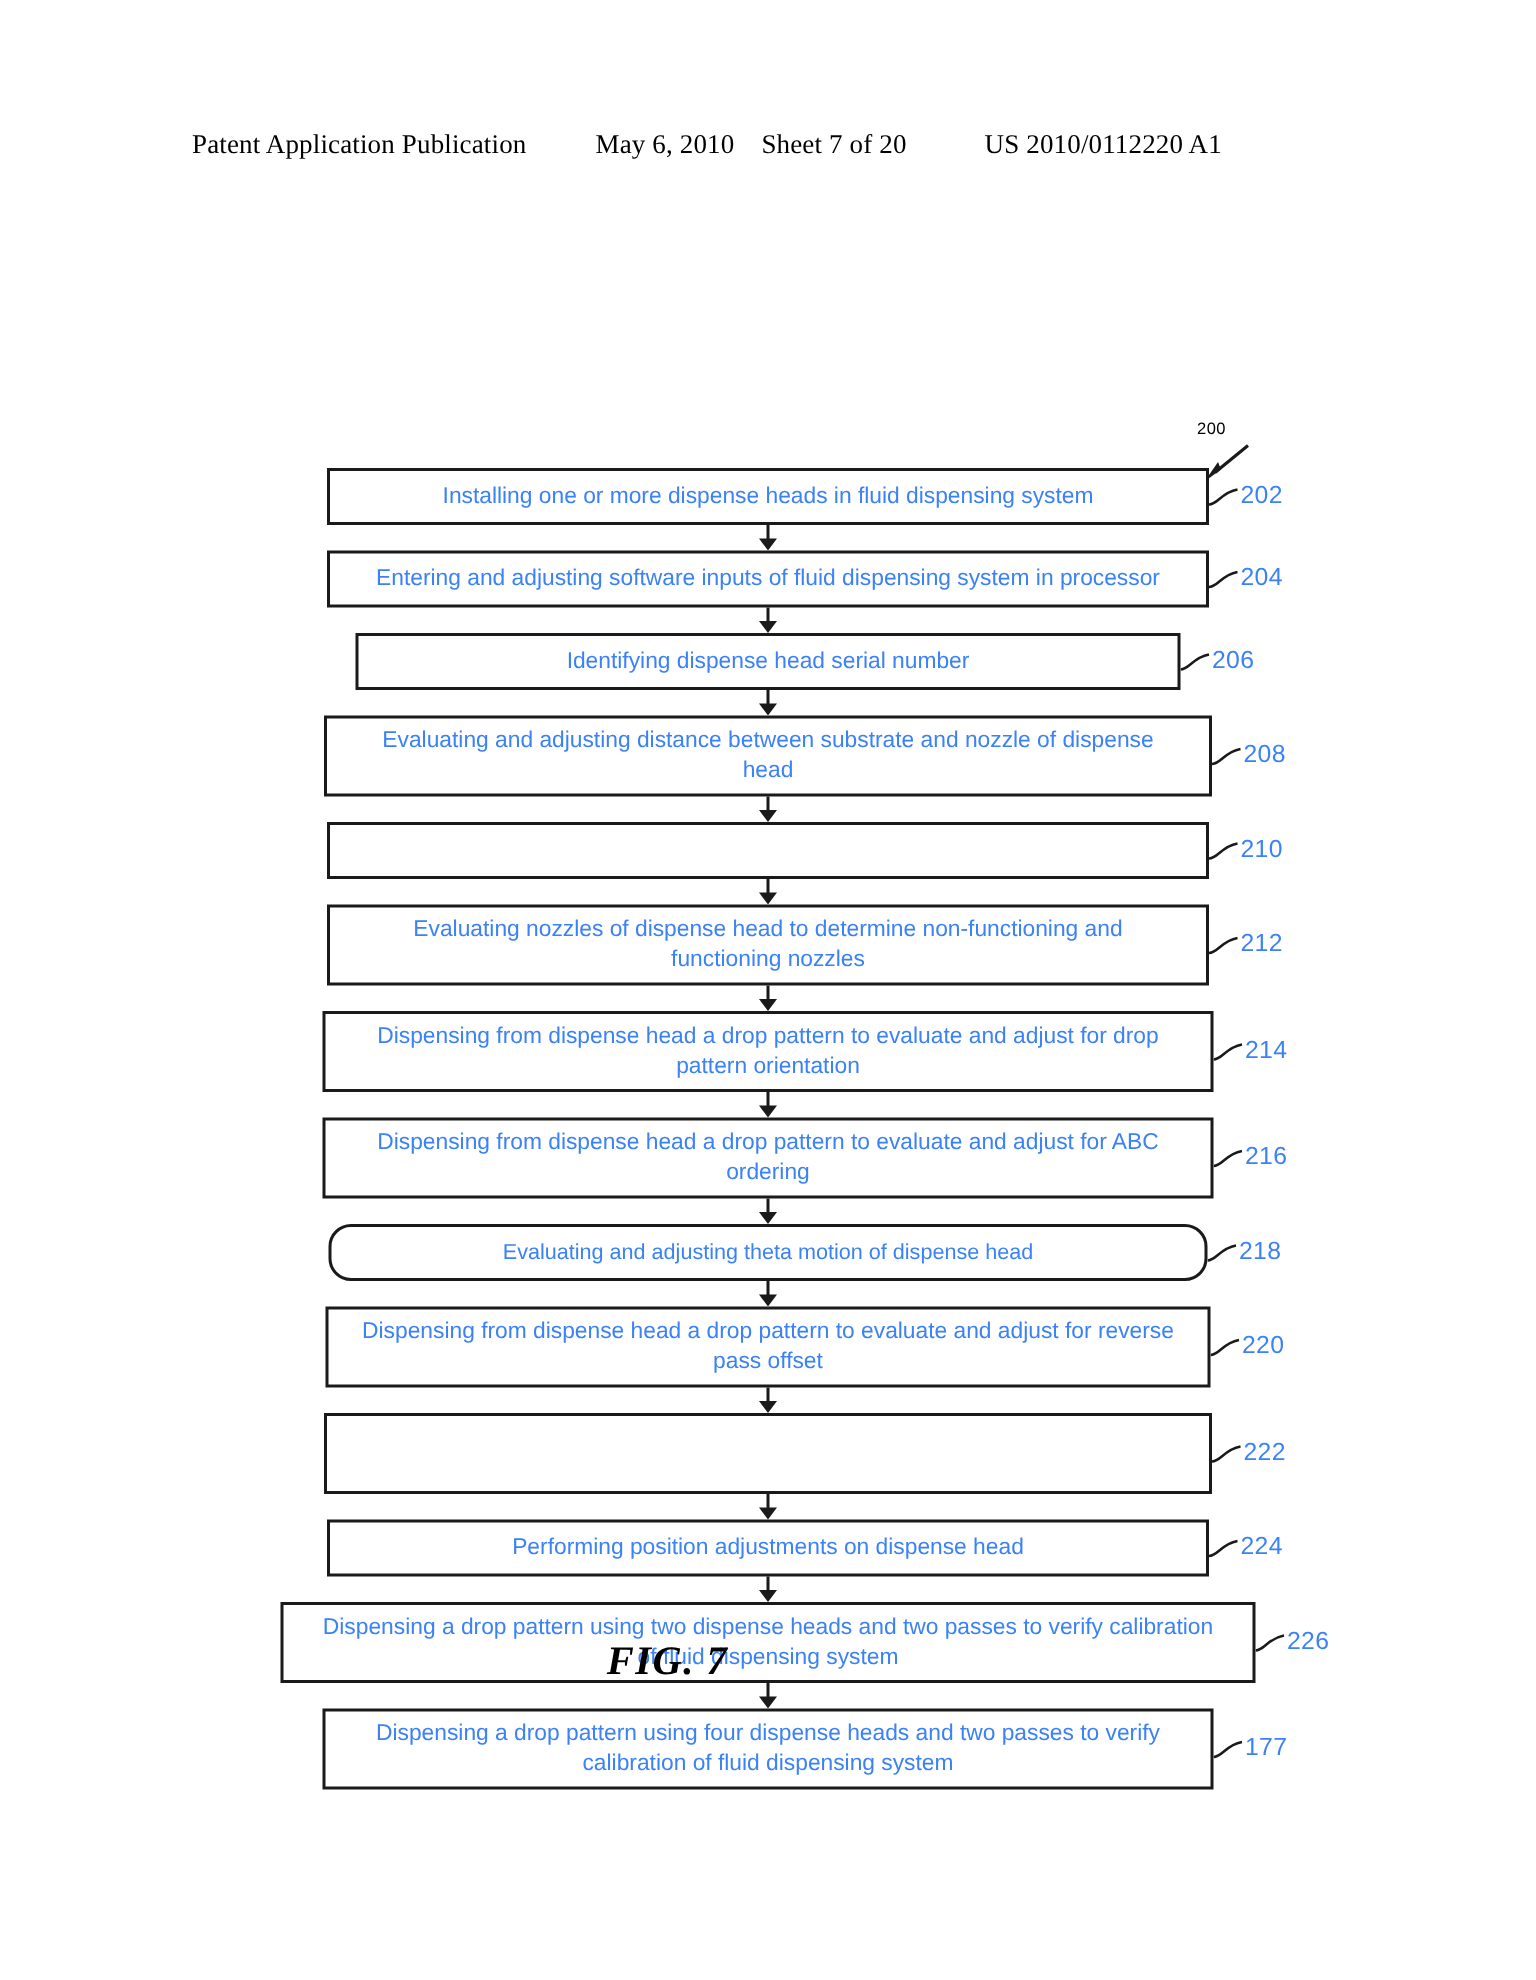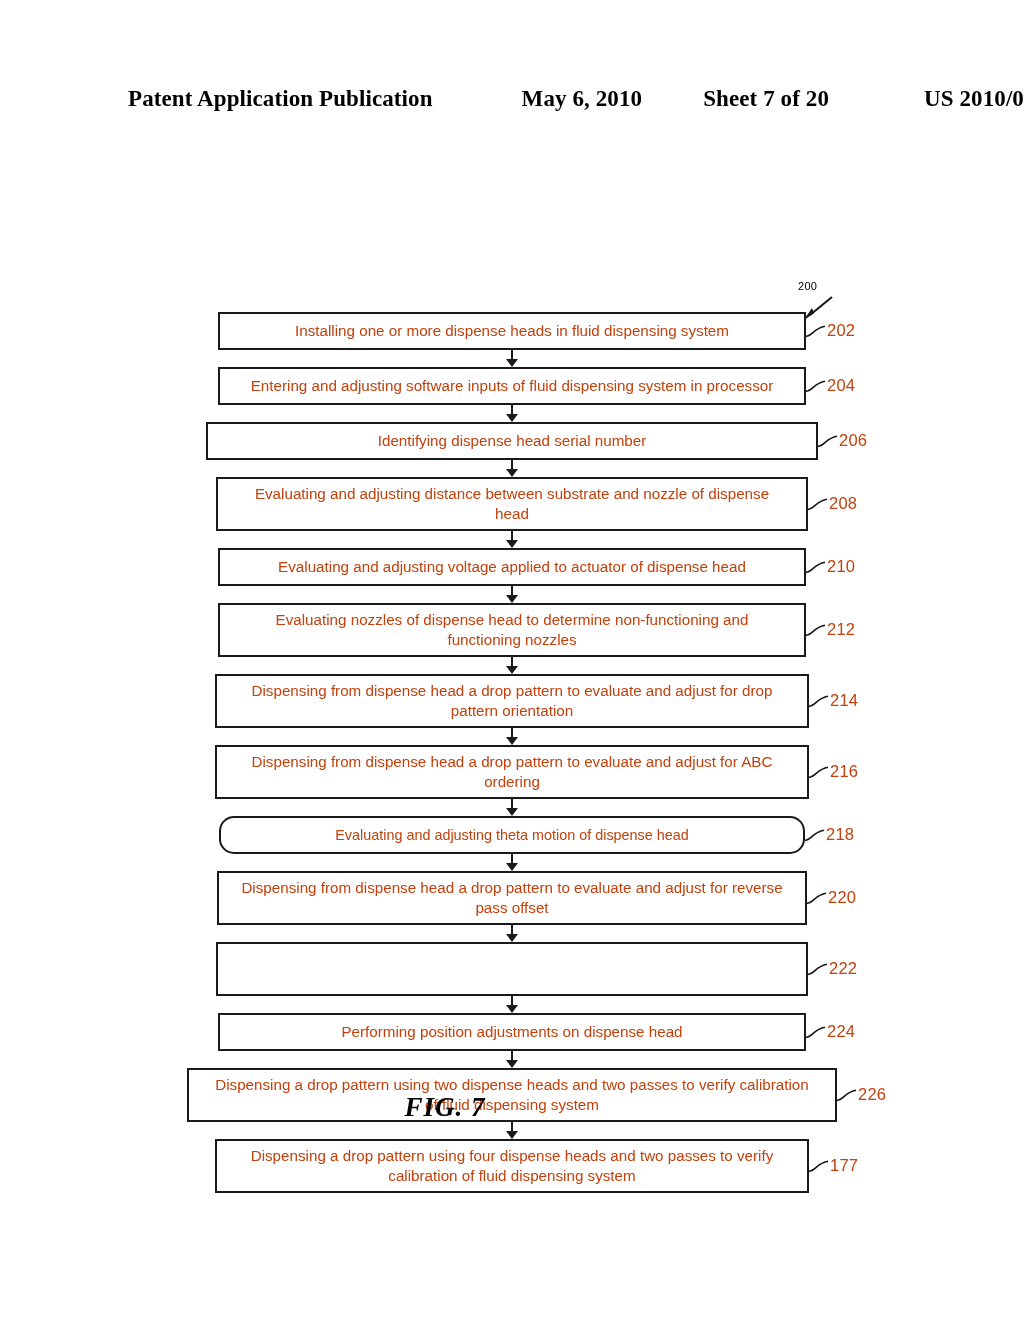--- a/index.html
+++ b/index.html
@@ -18,25 +18,24 @@
 
   
   .page-header {
     position: absolute;
     top: 86px;
     left: 128px;
     width: 768px;
     display: flex;
     align-items: baseline;
     font-family: "Liberation Serif", serif;
-    font-weight: bold;
-    font-size: 23px;
+    font-weight: normal;
+    font-size: 18px;
     letter-spacing: 0.1px;
     white-space: nowrap;
-    gap: 43px;
   }
   .hdr-pub      { flex: 0 0 auto; }
   .hdr-date     { flex: 0 0 auto; margin-left: 46px; }
   .hdr-sheet    { flex: 0 0 auto; margin-left: 18px; }
   .hdr-patno    { flex: 0 0 auto; margin-left: 52px; }
 
   
   .figure {
     position: absolute;
     top: 276px;
@@ -75,21 +74,21 @@
     box-sizing: border-box;
     border: 2.1px solid #1a1a1a;
     background: #ffffff;
     display: flex;
     align-items: center;
     text-align: center;
     padding: 3px 21px;
     font-family: "Liberation Sans", sans-serif;
     font-size: 15.2px;
     line-height: 1.30;
-    color: #c2410c;
+    color: #3b82f6;
   }
   .step-text { display: block; width: 100%; }
 
   
   .connector {
     position: relative;
     margin: 0 auto;
     width: 14px;
     height: 17px;
   }
@@ -188,21 +187,21 @@
           <svg class="refhook" viewBox="0 0 20 16">
             <path d="M0,13 C6,13 8,5 19,3" fill="none" stroke="#1a1a1a" stroke-width="1.7"></path>
           </svg>
           <span class="refnum">204</span>
         </div>
       </div>
       <div class="connector">
         <div class="shaft"></div>
         <div class="headtri"></div>
       </div>
-      <div class="step" style="width: 612px; height: 38px;">
+      <div class="step" style="width: 550px; height: 38px;">
         <span class="step-text">Identifying dispense head serial number</span>
         <div class="refwrap">
           <svg class="refhook" viewBox="0 0 20 16">
             <path d="M0,13 C6,13 8,5 19,3" fill="none" stroke="#1a1a1a" stroke-width="1.7"></path>
           </svg>
           <span class="refnum">206</span>
         </div>
       </div>
       <div class="connector">
         <div class="shaft"></div>
@@ -215,21 +214,20 @@
             <path d="M0,13 C6,13 8,5 19,3" fill="none" stroke="#1a1a1a" stroke-width="1.7"></path>
           </svg>
           <span class="refnum">208</span>
         </div>
       </div>
       <div class="connector">
         <div class="shaft"></div>
         <div class="headtri"></div>
       </div>
       <div class="step" style="width: 588px; height: 38px;">
-        <span class="step-text">Evaluating and adjusting voltage applied to actuator of dispense head</span>
         <div class="refwrap">
           <svg class="refhook" viewBox="0 0 20 16">
             <path d="M0,13 C6,13 8,5 19,3" fill="none" stroke="#1a1a1a" stroke-width="1.7"></path>
           </svg>
           <span class="refnum">210</span>
         </div>
       </div>
       <div class="connector">
         <div class="shaft"></div>
         <div class="headtri"></div>

